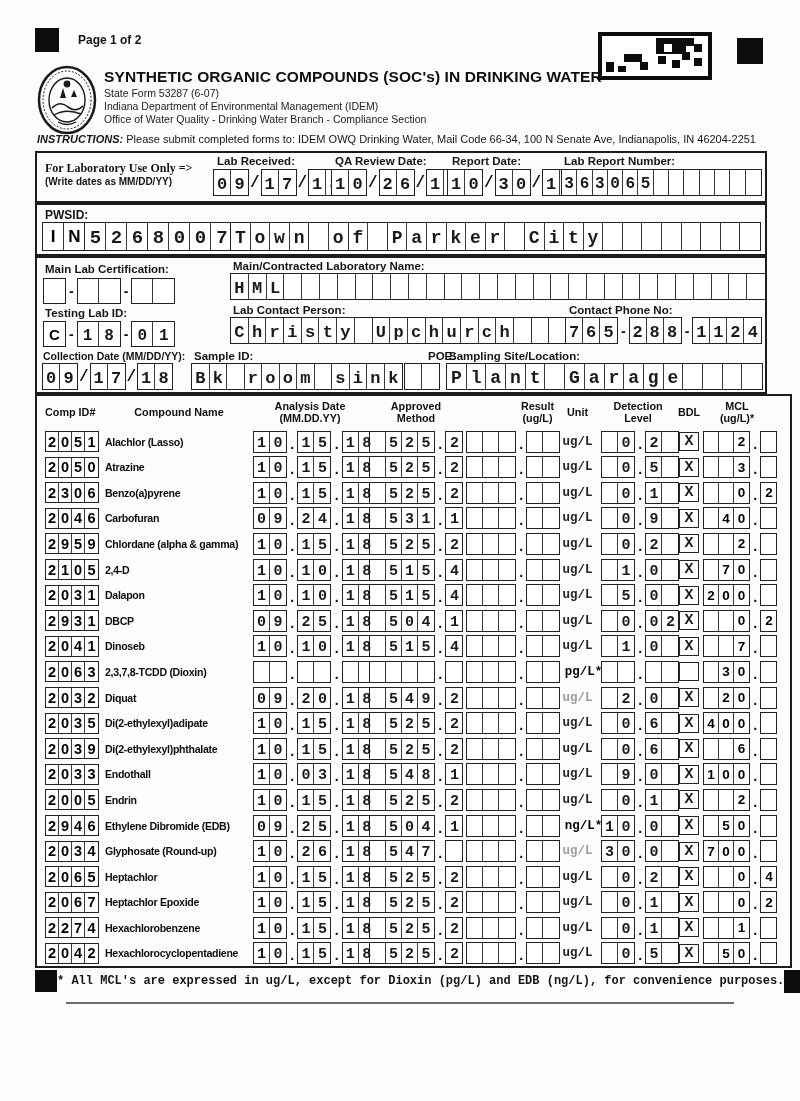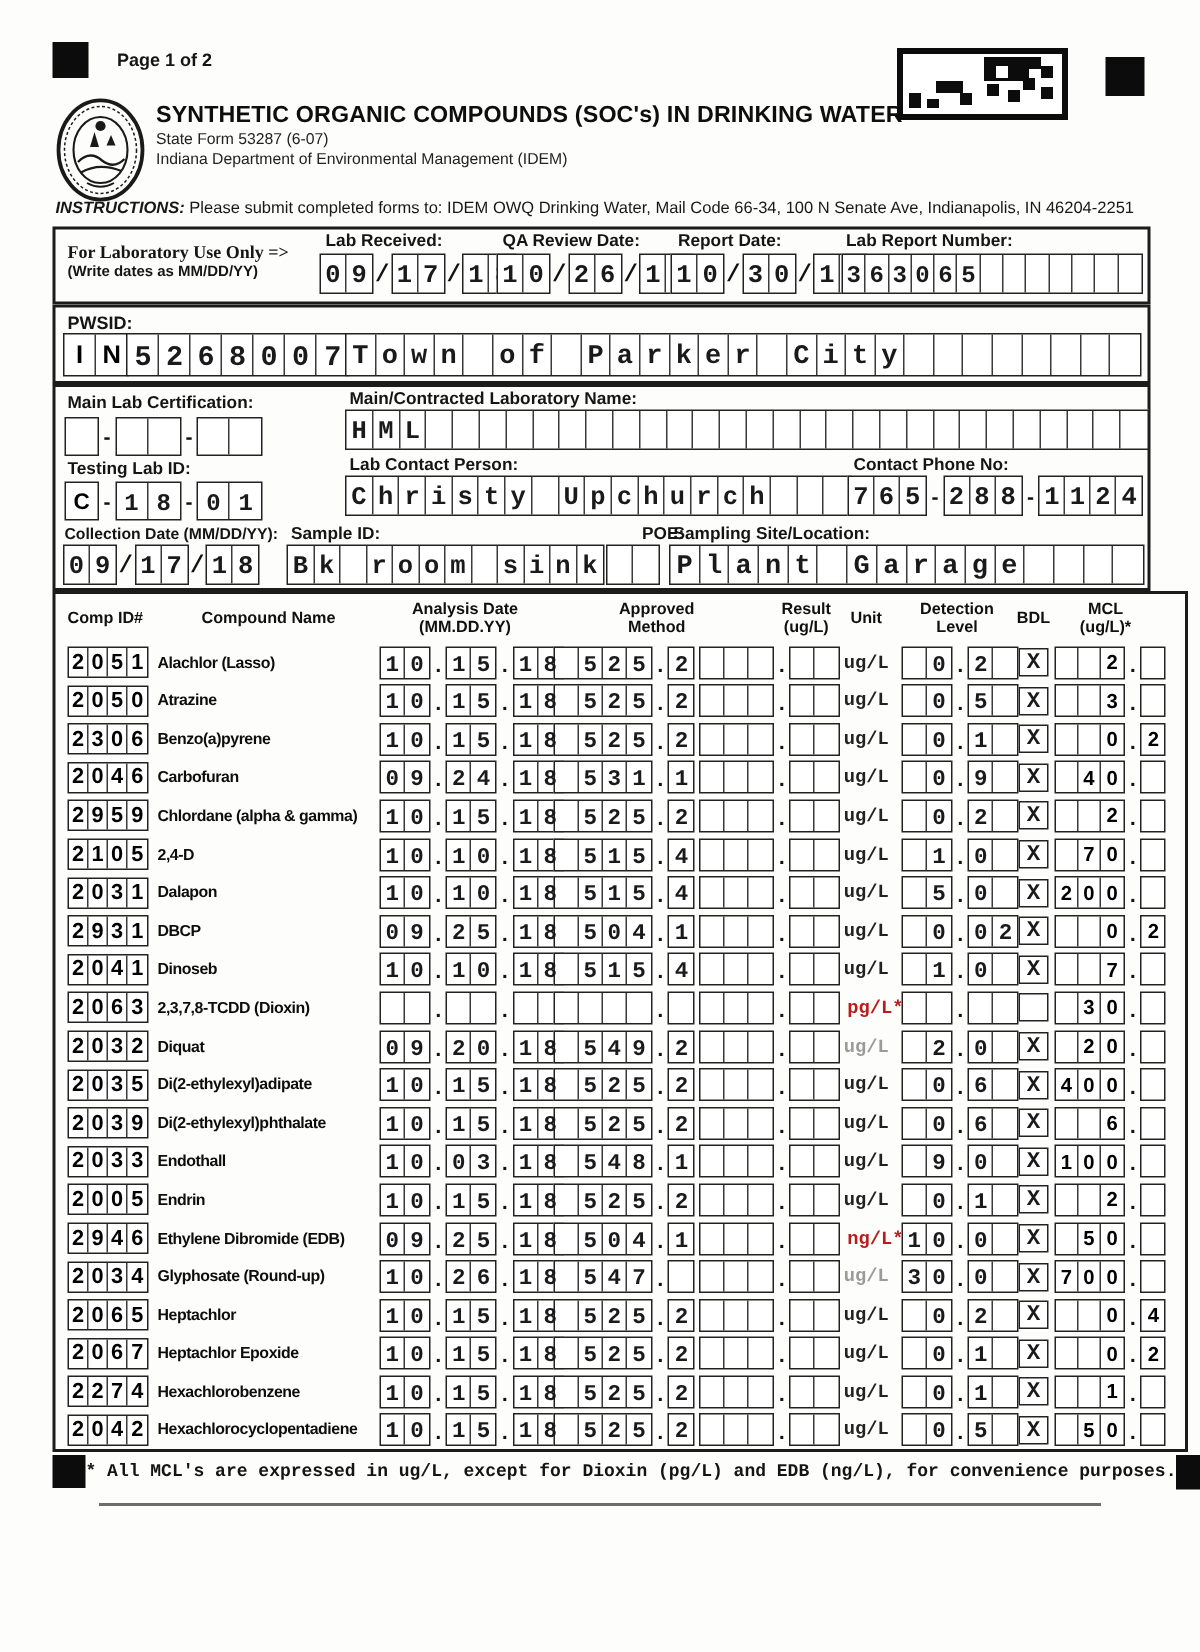--- a/index.html
+++ b/index.html
@@ -34,21 +34,21 @@
   .c-name{width:148px;margin-left:2px;}
   .c-date{width:114px;}
   .c-method{width:94px;margin-left:2px;}
   .c-result{width:88px;margin-left:3px;}
   .c-unit{width:47px;justify-content:center;}
   .c-det{width:74px;}
   .c-bdl{width:28px;justify-content:center;}
   .c-mcl{width:68px;}
   .cname{font-size:10.6px;font-weight:bold;letter-spacing:-0.3px;white-space:nowrap;color:#0d0d0d;}
   .unit{font-family:"Liberation Mono",monospace;font-size:12.5px;font-weight:bold;color:#222;text-align:center;}
-  .unit.b{color:#b91c1c;padding-left:12px;}
+  .unit.b{color:#000000;padding-left:12px;}
   .unit.faded{color:#9b9b97;}
   .idstrip{--cw:13px;--ch:19px;--fs:14.5px;}
   .dstrip{--cw:16px;--ch:20px;--fs:15px;}
   .mstrip{--cw:16px;--ch:20px;--fs:15px;}
   .mclstrip{--cw:15px;--ch:20px;--fs:13.5px;}
   .bdlbox{--cw:18px;--ch:17px;--fs:15px;}
   .bdlbox .bx span{font-family:"Liberation Mono",monospace;font-weight:bold;top:0;}
   .thead{display:flex;padding-left:8px;margin-top:4px;}
   .th{font-size:10.8px;font-weight:bold;text-align:center;line-height:1.15;color:#101010;}
   .footnote{font-family:"Liberation Mono",monospace;font-weight:bold;font-size:12px;color:#141414;white-space:nowrap;}
@@ -84,20 +84,21 @@
   <path d="M18 51 Q30 44 45 50" fill="none" stroke="#1a1a1a" stroke-width="1.4"></path>
   <path d="M24 34 L27 24 L30 34 Z" fill="#1a1a1a"></path>
   <path d="M35 33 L38 26 L41 33 Z" fill="#1a1a1a"></path>
   <circle cx="31" cy="20" r="3.4" fill="#1a1a1a"></circle>
   <path d="M22 58 Q31 63 40 58" fill="none" stroke="#1a1a1a" stroke-width="1.3"></path>
 </svg>
 <div class="abs" style="left:104px;top:68px;width:620px;">
   <div class="title">SYNTHETIC ORGANIC COMPOUNDS (SOC's) IN DRINKING WATER</div>
   <div class="subline">State Form 53287 (6-07)</div>
   <div class="subline">Indiana Department of Environmental Management (IDEM)</div>
+  <div class="subline">Office of Water Quality - Drinking Water Branch - Compliance Section</div>
 </div>
 
 <div class="abs instr" style="left:37px;top:133px;">
   <span class="it">INSTRUCTIONS:</span>
   <span>Please submit completed forms to:  IDEM OWQ Drinking Water, Mail Code 66-34, 100 N Senate Ave, Indianapolis, IN 46204-2251</span>
 </div>
 
 <div class="sectionbox" style="left:35px;top:151px;width:728px;height:48px;">
   <div class="abs" style="left:8px;top:8px;">
     <div class="lbl" style="font-size:12px;font-family:Liberation Serif, serif;">For Laboratory Use Only =&gt;</div>
@@ -627,21 +628,21 @@
   <div class="thead">
     <div class="col c-id th">
         <span>Comp ID#</span>
       </div>
     <div class="col c-name th" style="justify-content:center;">
         <span>Compound Name</span>
       </div>
     <div class="col c-date th" style="justify-content:center;">
       <span><span>Analysis Date</span><br><span>(MM.DD.YY)</span></span>
       </div>
-    <div class="col c-method th" style="justify-content:flex-end;">
+    <div class="col c-method th" style="justify-content:center;">
       <span><span>Approved</span><br><span>Method</span></span>
       </div>
     <div class="col c-result th" style="justify-content:flex-end;">
       <span><span>Result</span><br><span>(ug/L)</span></span>
       </div>
     <div class="col c-unit th">
         <span>Unit</span>
       </div>
     <div class="col c-det th" style="justify-content:center;">
       <span><span>Detection</span><br><span>Level</span></span>

